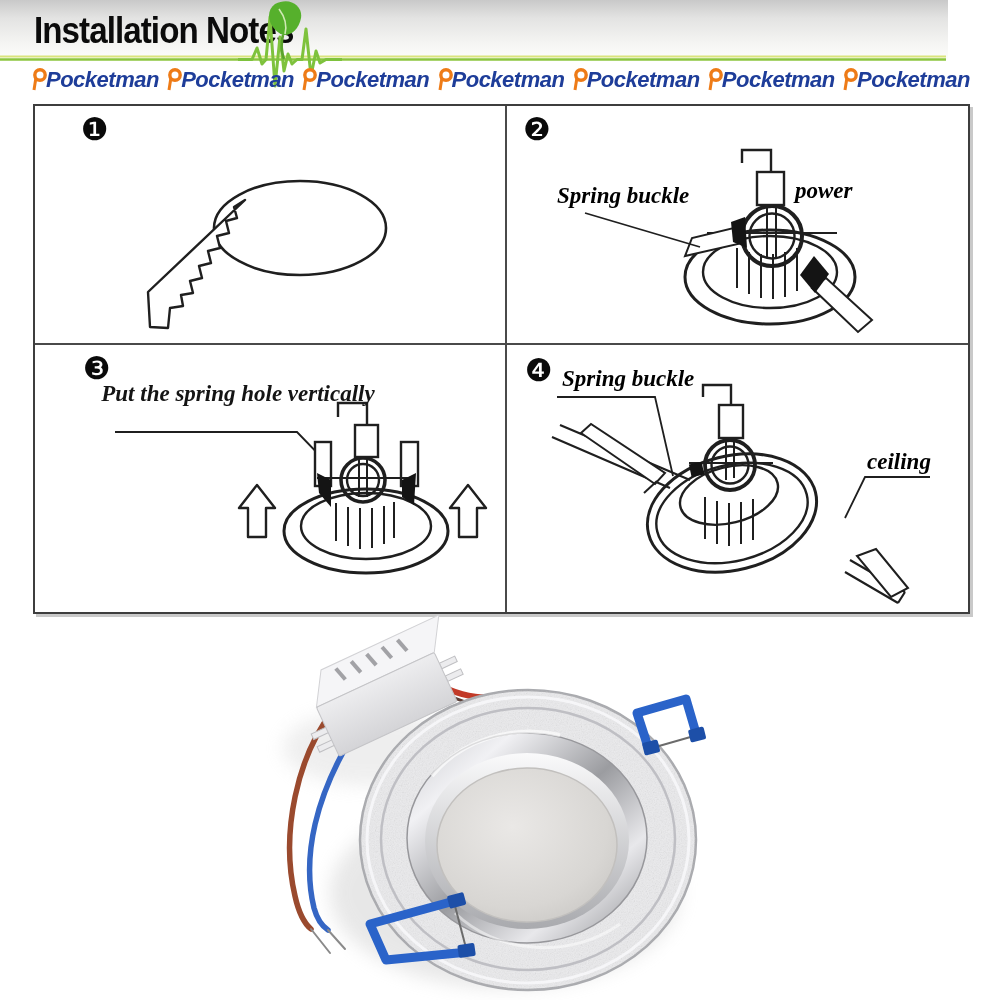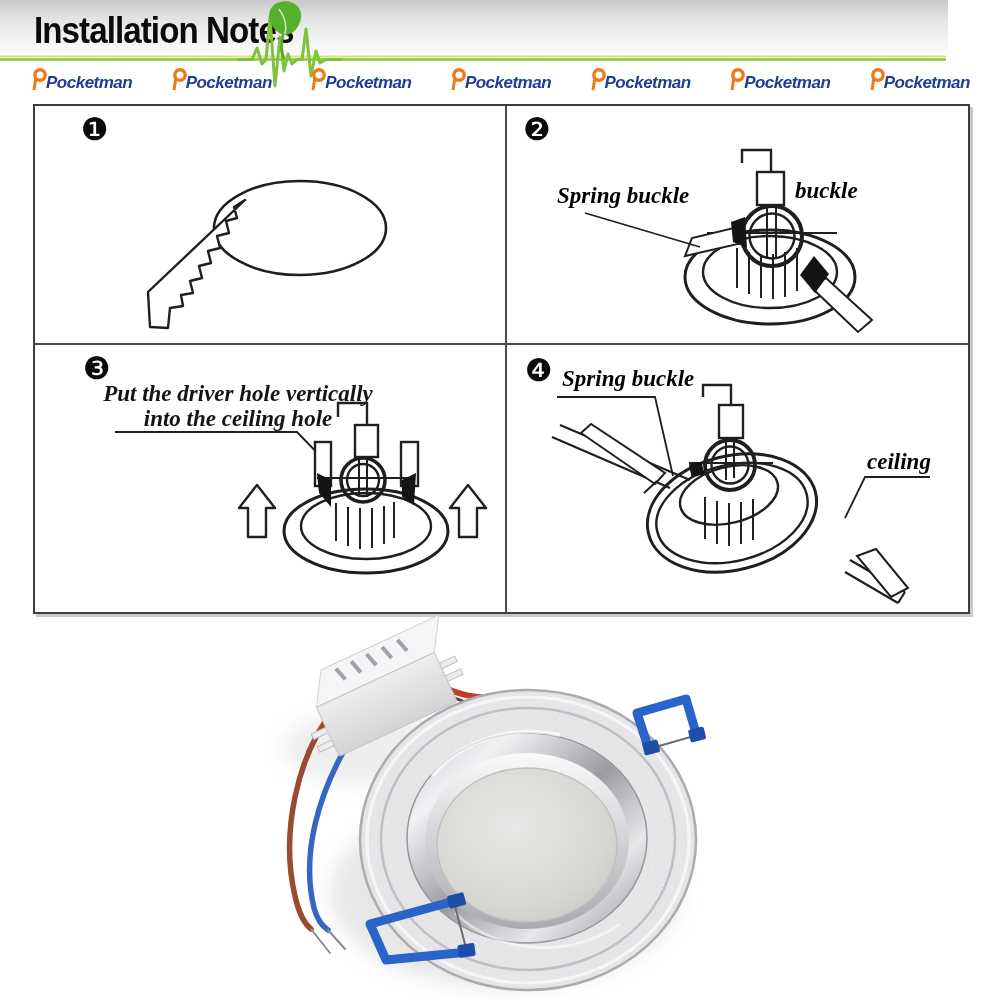--- a/index.html
+++ b/index.html
@@ -12,21 +12,21 @@
   .banner-title{position:absolute;left:34px;top:10px;font-size:36px;font-weight:bold;
           letter-spacing:-1px;color:#0b0b0b;transform:scaleX(.92);transform-origin:left;
           white-space:nowrap;}
   .ekg{position:absolute;left:0;top:0;width:1000px;height:100px;pointer-events:none;}
 
   
   .brand-row{position:absolute;left:30px;top:62px;width:940px;height:34px;
           display:flex;justify-content:space-between;align-items:center;}
   .logo{display:flex;align-items:flex-end;}
   .logo svg{margin-right:-1px;}
-  .logo-text{color:#1e3d99;font-weight:bold;font-style:italic;font-size:17px;
+  .logo-text{color:#1e3d99;font-weight:bold;font-style:italic;font-size:22px;
           letter-spacing:-.5px;line-height:1;}
 
   
   .diagram-box{position:absolute;left:33px;top:104px;width:933px;height:506px;
           border:2px solid #3e3e3e;box-shadow:3px 3px 0 #c9c9c9;background:#fff;}
   .vdiv{position:absolute;left:470px;top:0;width:2px;height:100%;background:#4a4a4a;}
   .hdiv{position:absolute;left:0;top:237px;width:100%;height:2px;background:#4a4a4a;}
   .panel{position:absolute;overflow:hidden;}
   .panel svg{position:absolute;left:0;top:0;}
   #p1{left:0;top:0;width:468px;height:237px;}
@@ -147,21 +147,21 @@
           <path d="M305,182 L319,172 L365,214 L351,226 Z" fill="#fff" stroke-width="2"></path>
           <path d="M78,107 L193,141" stroke-width="1.8"></path>
         </g>
         <path d="M224,116 L238,111 L240,142 L226,136 Z" fill="#141414"></path>
         <path d="M307,150 L322,168 L308,187 L293,169 Z" fill="#141414"></path>
       </svg>
       <div class="step-head" style="left:16px;top:8px;">
         <span class="step-num">❷</span>
       </div>
       <div class="script-label" style="left:50px;top:77px;">Spring buckle</div>
-      <div class="script-label" style="left:288px;top:72px;">buckle</div>
+      <div class="script-label" style="left:288px;top:72px;">power</div>
     </div>
 
     <div class="panel" id="p3">
       <svg width="468" height="267" viewBox="0 0 468 267">
         <g fill="none" stroke="#1f1f1f" stroke-width="2.4">
           <path d="M80,87 H262 L292,118" stroke-width="1.8"></path>
           <rect x="280" y="97" width="16" height="44" fill="#fff"></rect>
           <rect x="366" y="97" width="17" height="44" fill="#fff"></rect>
           <ellipse cx="331" cy="186" rx="82" ry="42" stroke-width="3"></ellipse>
           <ellipse cx="331" cy="181" rx="65" ry="33"></ellipse>
@@ -174,22 +174,21 @@
           <path d="M303,72 V58 H332 V80"></path>
           <path d="M222,140 L204,163 H213 V192 H231 V163 H240 Z" fill="#fff" stroke-width="2.4" stroke-linejoin="round"></path>
           <path d="M433,140 L415,163 H424 V192 H442 V163 H451 Z" fill="#fff" stroke-width="2.4" stroke-linejoin="round"></path>
         </g>
         <path d="M282,128 L296,135 L296,162 L284,148 Z" fill="#141414"></path>
         <path d="M367,135 L381,128 L379,160 L367,152 Z" fill="#141414"></path>
       </svg>
       <div class="step-head" style="left:48px;top:8px;">
         <span class="step-num">❸</span>
       </div>
-      <div class="caption" style="left:28px;top:36px;width:350px;">Put the driver hole vertically</div>
-      <div class="caption" style="left:28px;top:61px;width:350px;">into the ceiling hole</div>
+      <div class="caption" style="left:28px;top:36px;width:350px;">Put the spring hole vertically</div>
     </div>
 
     <div class="panel" id="p4">
       <svg width="461" height="267" viewBox="0 0 461 267">
         <g fill="none" stroke="#1f1f1f" stroke-width="2.4">
           <path d="M50,52 H148 L166,131" stroke-width="1.8"></path>
           <path d="M423,132 H358 L338,173" stroke-width="1.8"></path>
           <path d="M53,80 L183,135 M45,92 L163,143" stroke-width="2.2"></path>
           <path d="M343,215 L398,247 M338,227 L391,258 M398,247 L391,258" stroke-width="2.2"></path>
           <path d="M350,211 L369,204 L401,243 L384,252 Z" fill="#fff" stroke-width="2"></path>

